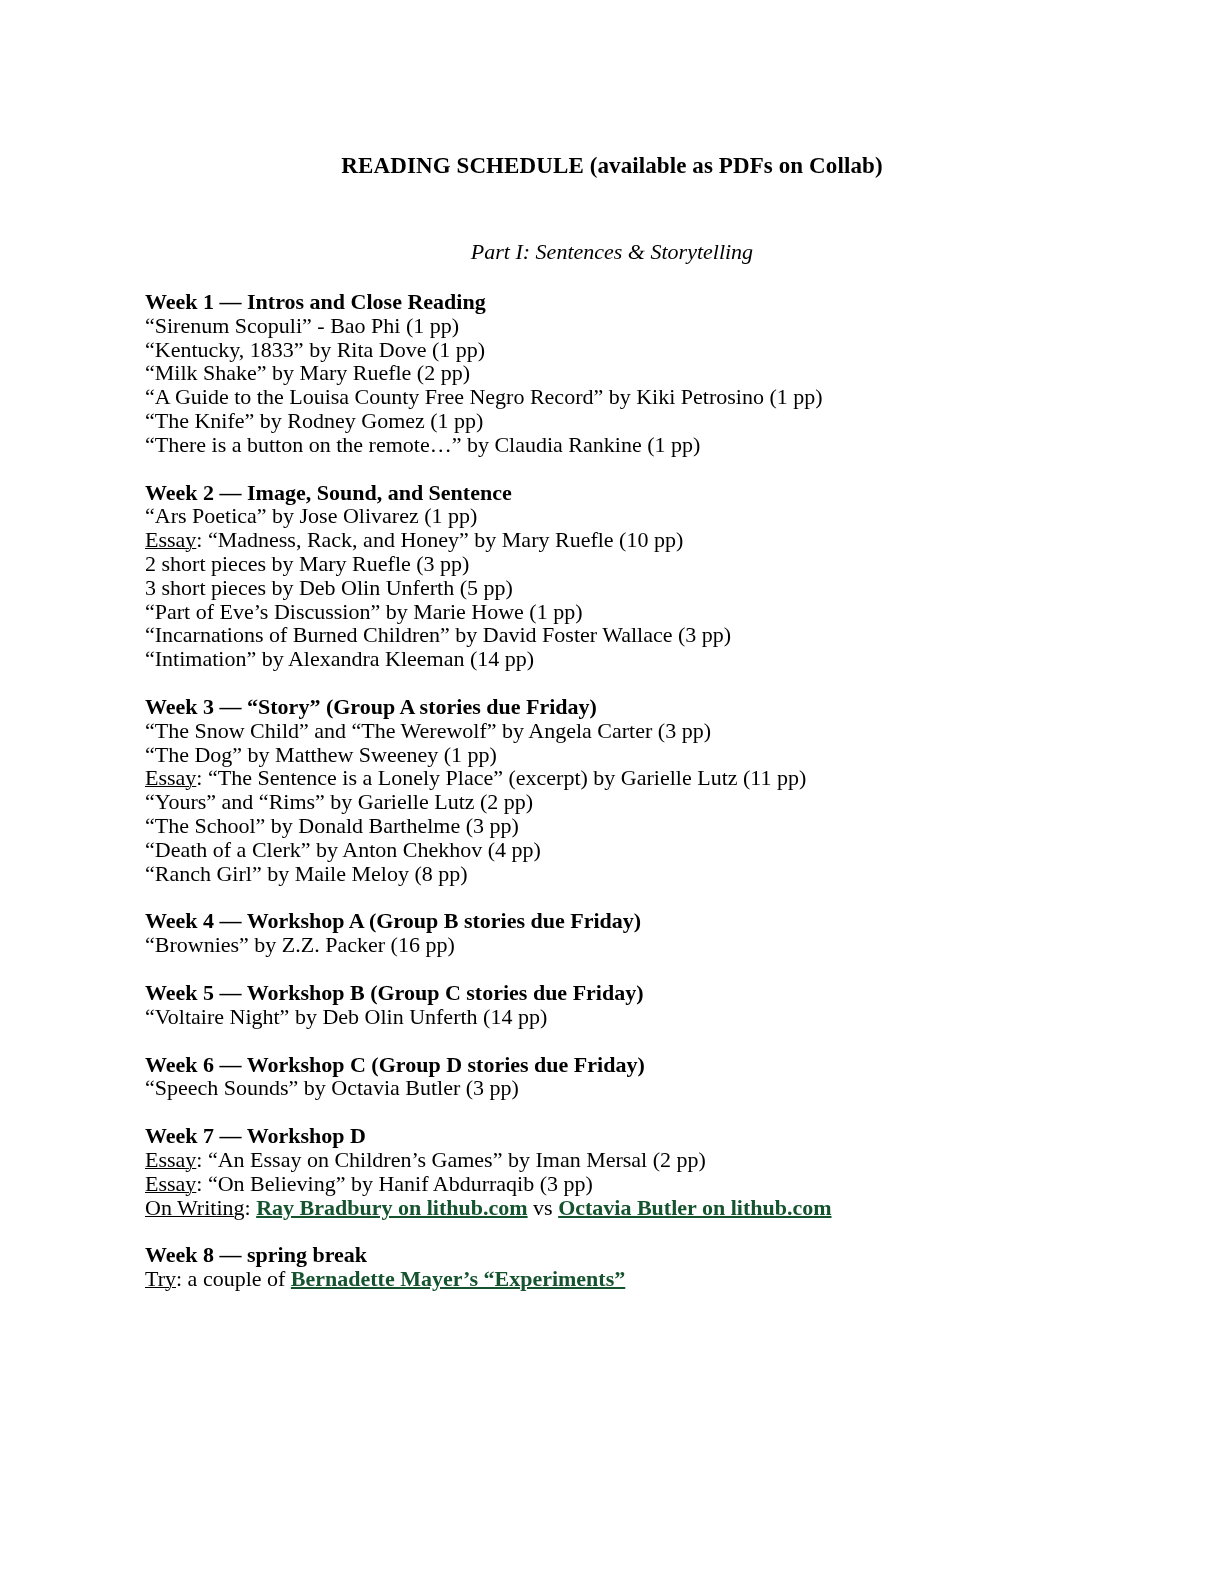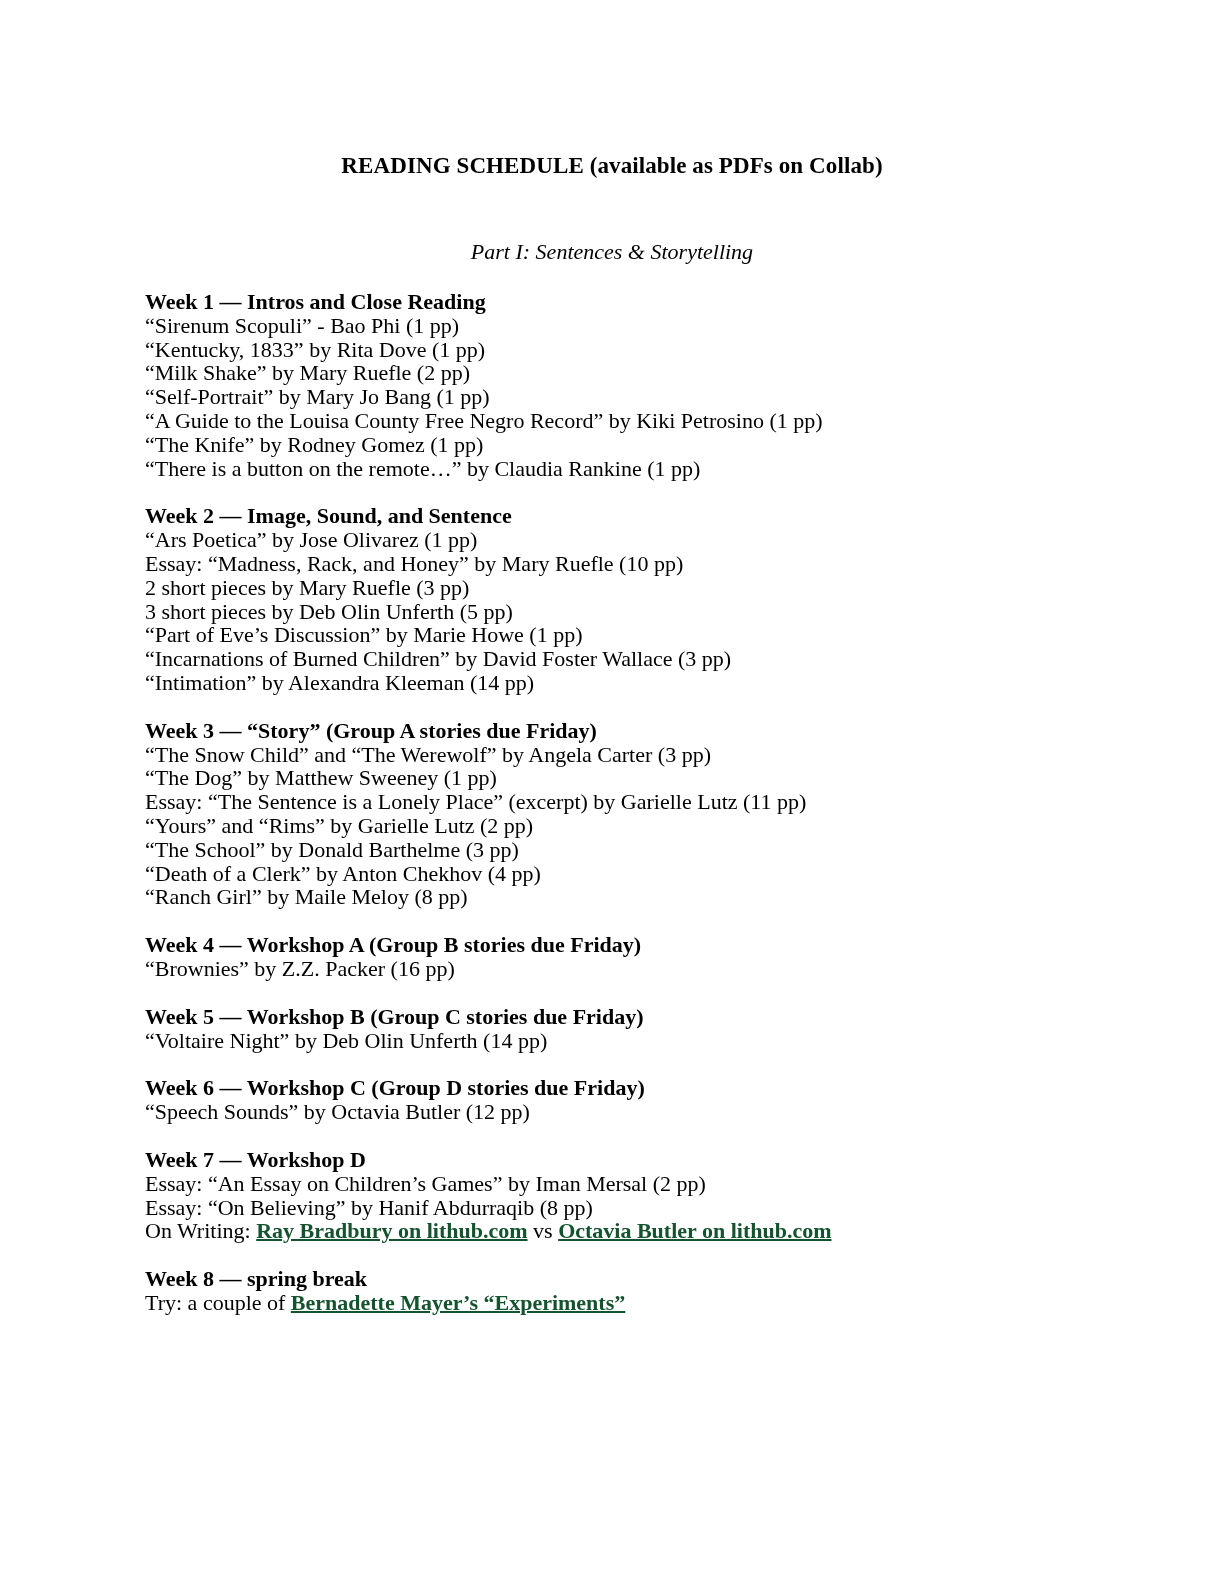--- a/index.html
+++ b/index.html
@@ -60,20 +60,21 @@
     margin: 0;
     white-space: nowrap;
   }
   .reading-line {
     font-size: 22px;
     line-height: 23.8px;
     margin: 0;
     white-space: nowrap;
   }
   .label-underline {
+    text-decoration: underline;
     text-decoration-thickness: 1px;
     text-underline-offset: 1px;
   }
   .doc-link {
     color: #14532d;
     font-weight: bold;
     text-decoration: underline;
     text-decoration-thickness: 2px;
     text-underline-offset: 1px;
     cursor: pointer;
@@ -87,21 +88,20 @@
   <h1 class="doc-title">READING SCHEDULE (available as PDFs on Collab)</h1>
 
   <div class="part-title">Part I: Sentences &amp; Storytelling</div>
 
   <div class="schedule">
       <div class="week-block">
         <div class="week-heading">Week 1 — Intros and Close Reading</div>
         <div class="reading-line"><span>“Sirenum Scopuli” - Bao Phi (1 pp)</span></div>
         <div class="reading-line"><span>“Kentucky, 1833” by Rita Dove (1 pp)</span></div>
         <div class="reading-line"><span>“Milk Shake” by Mary Ruefle (2 pp)</span></div>
-        <div class="reading-line"><span>“Self-Portrait” by Mary Jo Bang (1 pp)</span></div>
         <div class="reading-line"><span>“A Guide to the Louisa County Free Negro Record” by Kiki Petrosino (1 pp)</span></div>
         <div class="reading-line"><span>“The Knife” by Rodney Gomez (1 pp)</span></div>
         <div class="reading-line"><span>“There is a button on the remote…” by Claudia Rankine (1 pp)</span></div>
       </div>
       <div class="week-block">
         <div class="week-heading">Week 2 — Image, Sound, and Sentence</div>
         <div class="reading-line"><span>“Ars Poetica” by Jose Olivarez (1 pp)</span></div>
         <div class="reading-line"><span class="label-underline">Essay</span><span>: “Madness, Rack, and Honey” by Mary Ruefle (10 pp)</span></div>
         <div class="reading-line"><span>2 short pieces by Mary Ruefle (3 pp)</span></div>
         <div class="reading-line"><span>3 short pieces by Deb Olin Unferth (5 pp)</span></div>
@@ -122,26 +122,26 @@
       <div class="week-block">
         <div class="week-heading">Week 4 — Workshop A (Group B stories due Friday)</div>
         <div class="reading-line"><span>“Brownies” by Z.Z. Packer (16 pp)</span></div>
       </div>
       <div class="week-block">
         <div class="week-heading">Week 5 — Workshop B (Group C stories due Friday)</div>
         <div class="reading-line"><span>“Voltaire Night” by Deb Olin Unferth (14 pp)</span></div>
       </div>
       <div class="week-block">
         <div class="week-heading">Week 6 — Workshop C (Group D stories due Friday)</div>
-        <div class="reading-line"><span>“Speech Sounds” by Octavia Butler (12 pp)</span></div>
+        <div class="reading-line"><span>“Speech Sounds” by Octavia Butler (3 pp)</span></div>
       </div>
       <div class="week-block">
         <div class="week-heading">Week 7 — Workshop D</div>
         <div class="reading-line"><span class="label-underline">Essay</span><span>: “An Essay on Children’s Games” by Iman Mersal (2 pp)</span></div>
-        <div class="reading-line"><span class="label-underline">Essay</span><span>: “On Believing” by Hanif Abdurraqib (8 pp)</span></div>
+        <div class="reading-line"><span class="label-underline">Essay</span><span>: “On Believing” by Hanif Abdurraqib (3 pp)</span></div>
         <div class="reading-line"><span class="label-underline">On Writing</span><span>: </span><span class="doc-link">Ray Bradbury on lithub.com</span><span> vs </span><span class="doc-link">Octavia Butler on lithub.com</span></div>
       </div>
       <div class="week-block">
         <div class="week-heading">Week 8 — spring break</div>
         <div class="reading-line"><span class="label-underline">Try</span><span>: a couple of </span><span class="doc-link">Bernadette Mayer’s “Experiments”</span></div>
       </div>
     </div>
 
 </div>
 

